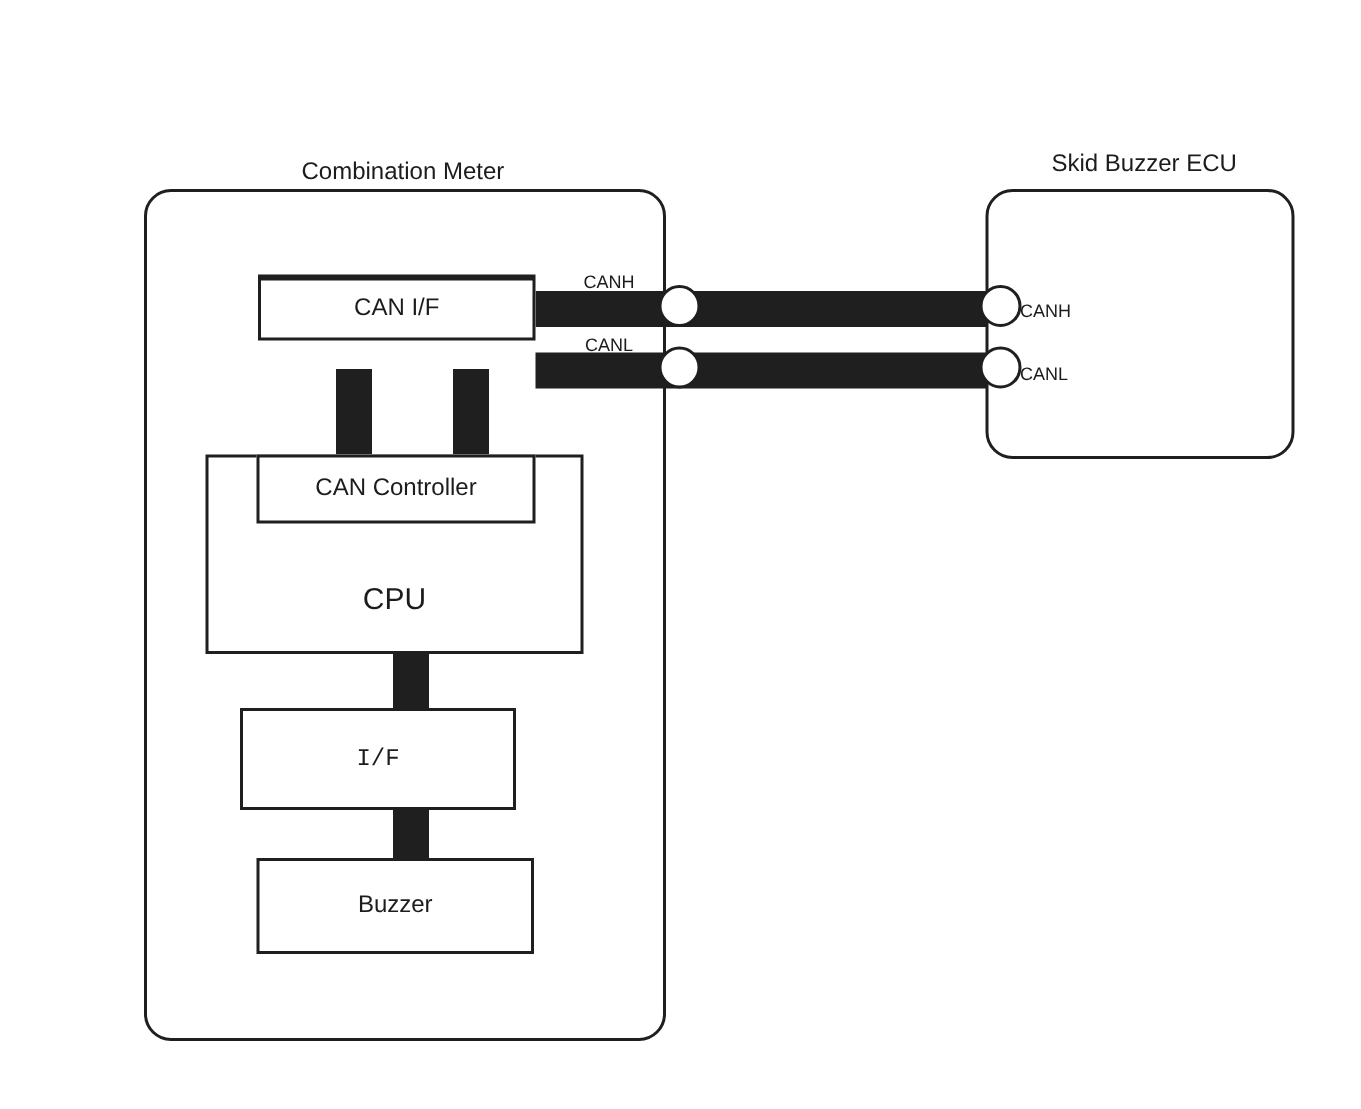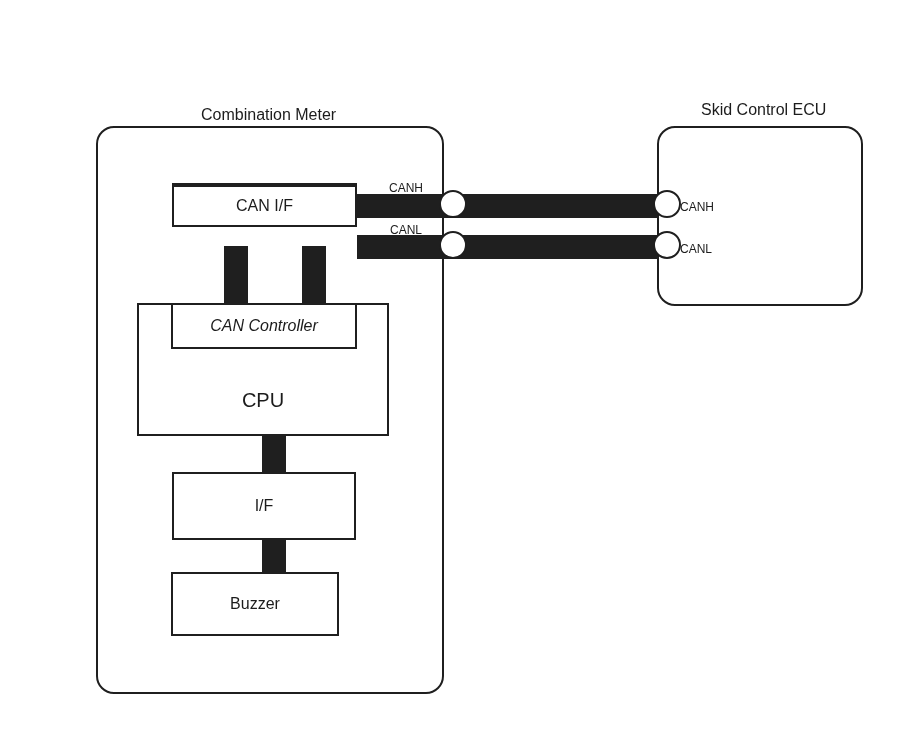--- a/index.html
+++ b/index.html
@@ -67,42 +67,42 @@
     line-height: 14px;
     color: var(--text);
   }
 </style>
 </head>
 <body>
 
 <div class="canvas">
 
   <span class="lbl title" style="left:165px; top:70px;">Combination Meter</span>
-  <span class="lbl title" style="left:665px; top:65px;">Skid Control ECU</span>
+  <span class="lbl title" style="left:665px; top:65px;">Skid Buzzer ECU</span>
 
   <div class="container" style="left:72px; top:102px; width:348px; height:568px;"></div>
   <div class="container" style="left:633px; top:102px; width:206px; height:180px;"></div>
 
   <div class="hline" style="left:333px; top:170px; width:301px;"></div>
   <div class="hline" style="left:333px; top:211px; width:301px;"></div>
 
   <div class="vline" style="left:200px; top:222px; height:57px;"></div>
   <div class="vline" style="left:278px; top:222px; height:57px;"></div>
   <div class="vline" style="left:238px; top:411px; height:37px;"></div>
   <div class="vline" style="left:238px; top:510px; height:38px;"></div>
 
   <div class="box box--thick-top" style="left:148px; top:159px; width:185px; height:44px;">CAN I/F</div>
 
   <div class="box" style="left:113px; top:279px; width:252px; height:133px;"></div>
-  <div class="box" style="left:147px; top:279px; width:186px; height:46px;font-style:italic;">CAN Controller</div>
+  <div class="box" style="left:147px; top:279px; width:186px; height:46px;">CAN Controller</div>
   <div class="region-label" style="left:113px; top:342px; width:252px; height:68px;">CPU</div>
 
-  <div class="box" style="left:148px; top:448px; width:184px; height:68px;">I/F</div>
+  <div class="box" style="left:136px; top:448px; width:184px; height:68px;font-family:Liberation Mono, monospace;">I/F</div>
 
-  <div class="box" style="left:147px; top:548px; width:168px; height:64px;">Buzzer</div>
+  <div class="box" style="left:147px; top:548px; width:185px; height:64px;">Buzzer</div>
 
   <span class="lbl" style="left:353px; top:144px;">CANH</span>
   <span class="lbl" style="left:354px; top:186px;">CANL</span>
 
   <span class="lbl" style="left:644px; top:163px;">CANH</span>
   <span class="lbl" style="left:644px; top:205px;">CANL</span>
 
   <div class="node-circle" style="left:415px; top:166px;"></div>
   <div class="node-circle" style="left:415px; top:207px;"></div>
   <div class="node-circle" style="left:629px; top:166px;"></div>

